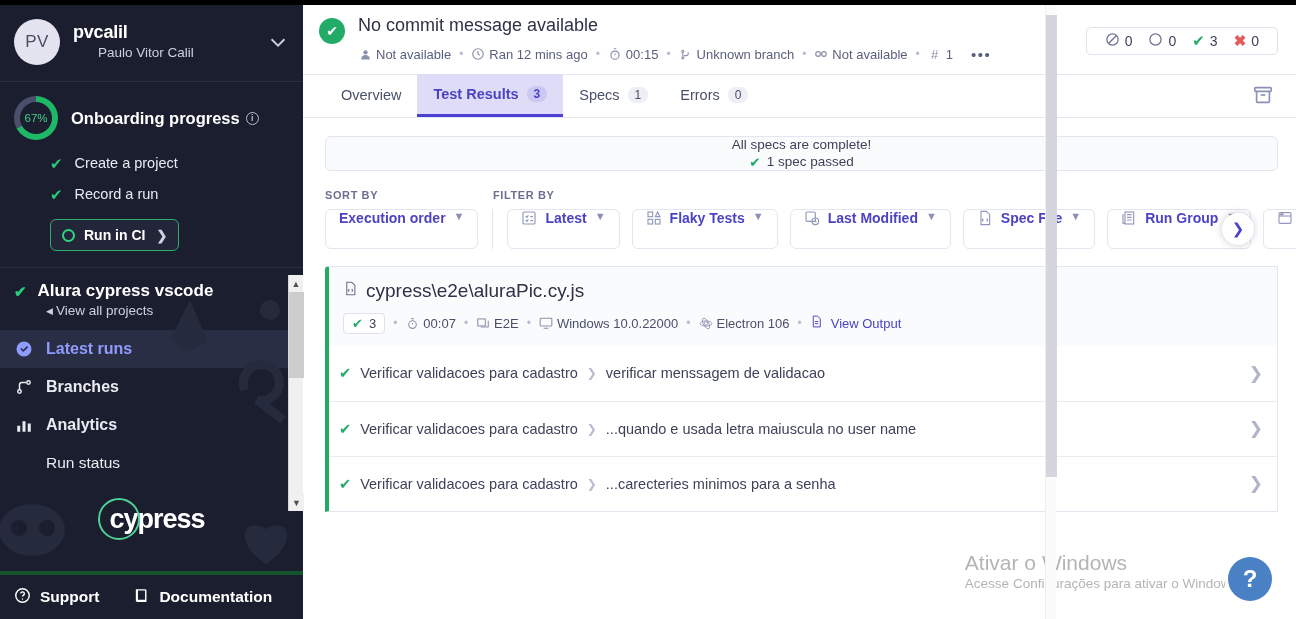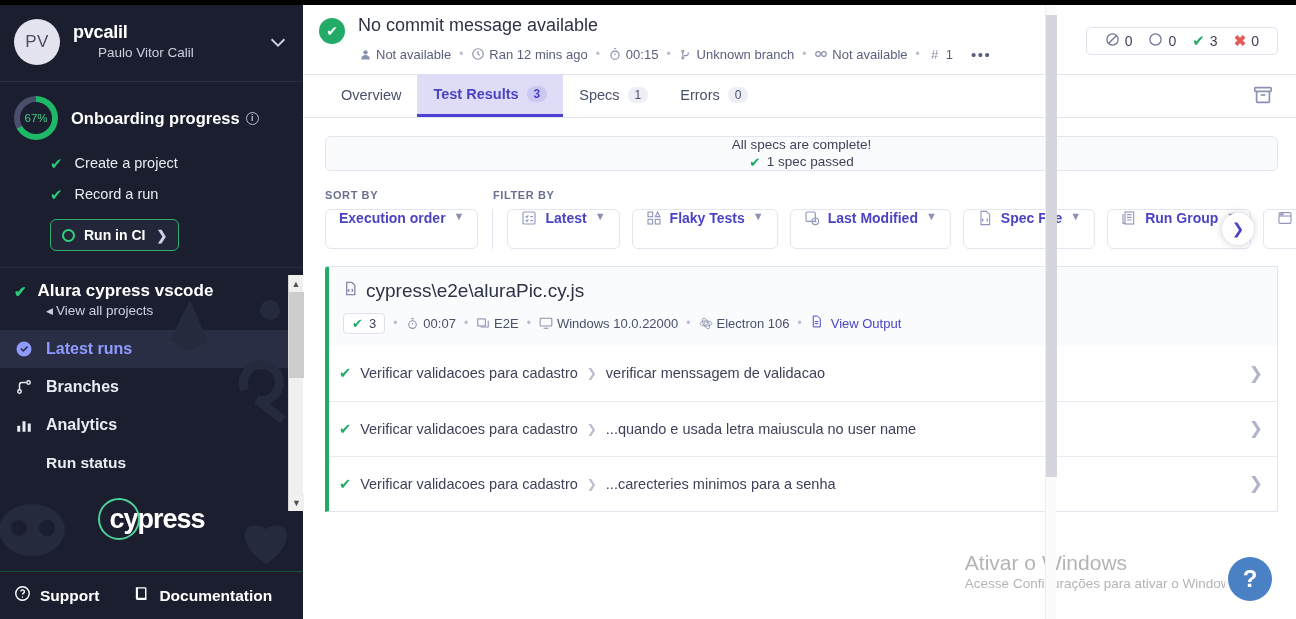--- a/index.html
+++ b/index.html
@@ -58,29 +58,29 @@
 
   .sb-project { padding: 13px 14px 12px 14px; }
   .proj-title { display:flex; align-items:center; gap:11px; font-size:17px; font-weight:700; color:#fff;}
   .proj-sub { margin-left:32px; margin-top:2px; font-size:13.5px; color:#cdd0e0; }
   .proj-sub .caret { font-size:9px; margin-right:3px; position:relative; top:-1px;}
 
   .sb-nav-item { display:flex; align-items:center; gap:12px; padding:10px 14px; font-size:16px;
                  font-weight:700; color:#e9ebf3; cursor:pointer;}
   .sb-nav-item.active { background:#2a2e45; color:#8f9bff; }
   .sb-nav-item .ico { width:20px; display:flex; justify-content:center; flex:0 0 auto;}
-  .sb-runstatus { padding:10px 14px 10px 46px; font-size:15.5px; font-weight:700; color:#e9ebf3;}
+  .sb-runstatus { padding:10px 14px 10px 46px; font-size:15.5px; font-weight:400; color:#e9ebf3;}
 
   .cy-logo { position:absolute; left:0; right:0; top:498px; display:flex; align-items:center;
              justify-content:center; gap:0px; }
   .cy-mark { width:42px;height:42px;border-radius:50%;border:2px solid #4ed196; position:relative; }
   .cy-word { font-size:27px; font-weight:700; color:#fff; letter-spacing:-1px; margin-left:-31px;}
 
   .sb-footer { position:absolute; left:0; bottom:0; width:303px; height:48px;
-               border-top:1px solid #14532d; display:flex; align-items:center; gap:34px; padding-left:14px;}
+               border-top:4px solid #14532d; display:flex; align-items:center; gap:34px; padding-left:14px;}
   .sb-footer a { display:flex; align-items:center; gap:9px; font-size:15.5px; font-weight:700; color:#fff;
                  text-decoration:none; cursor:pointer;}
   .deco { position:absolute; color:#262a3d; pointer-events:none; }
 
   
   .sb-scroll { position:absolute; left:288px; top:275px; width:15px; height:236px;
                background:#f0f0f0; border-left:1px solid #d6d6d6; z-index:15;}
   .sb-scroll .btn { height:17px; background:#f0f0f0; display:flex; align-items:center;
                     justify-content:center; color:#505050; font-size:9px; }
   .sb-scroll .thumb { position:absolute; top:17px; left:0; width:15px; height:86px; background:#cdcdcd;}

